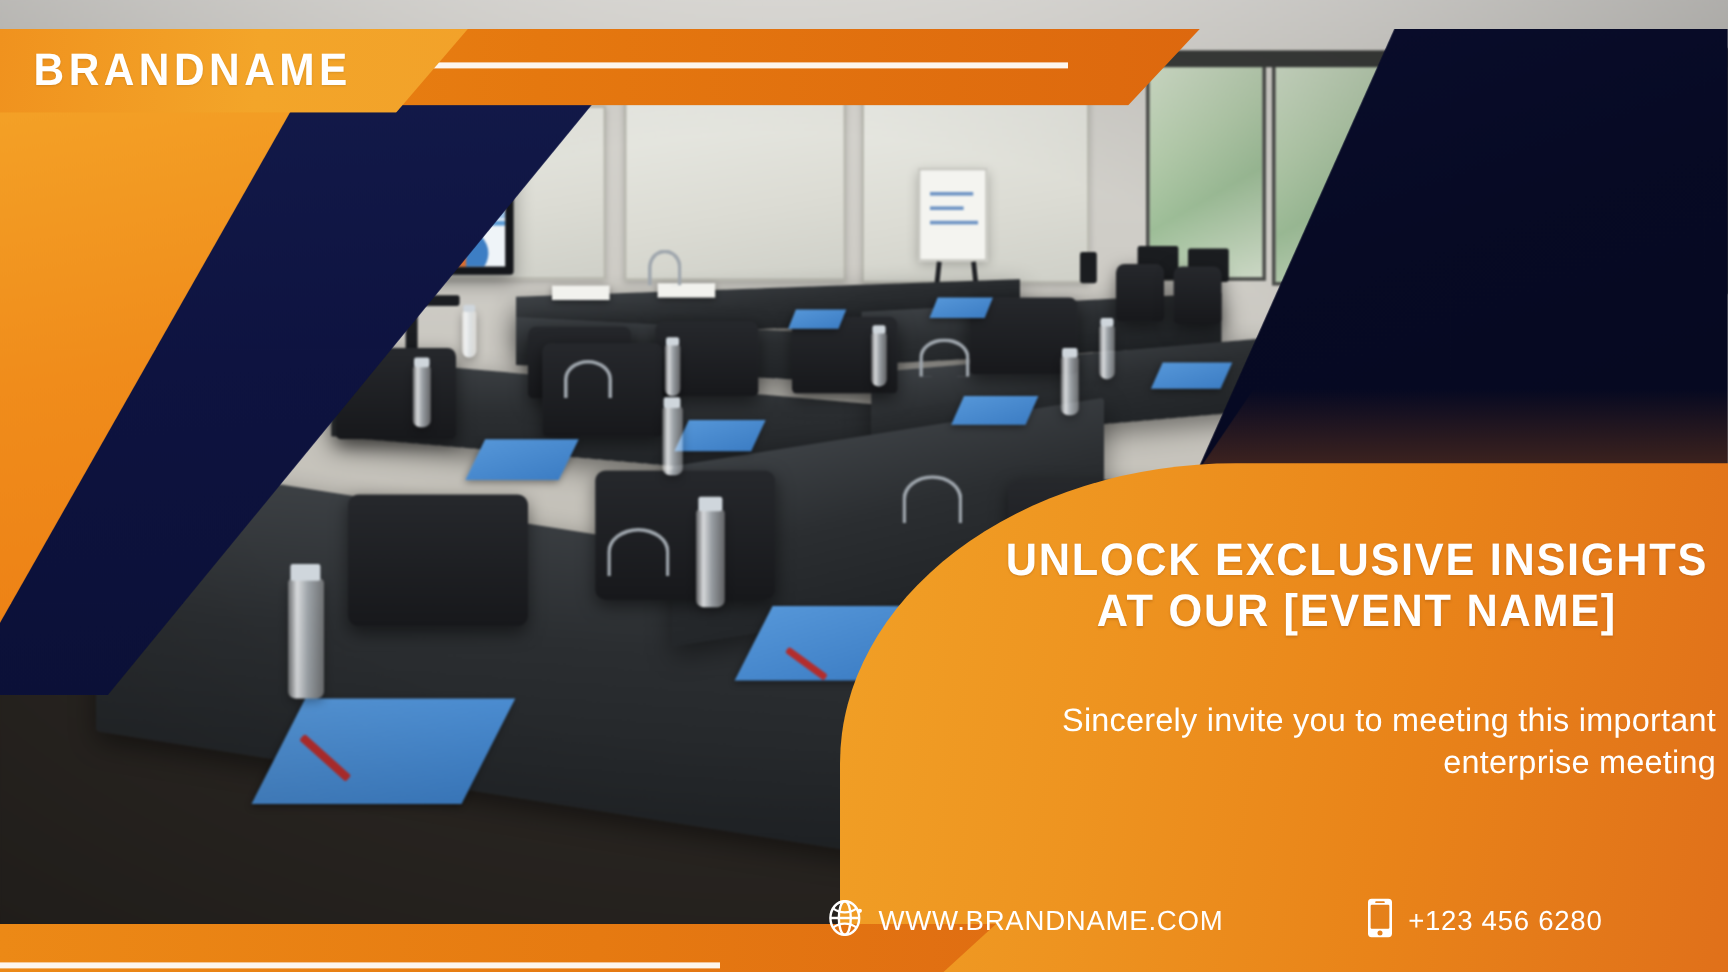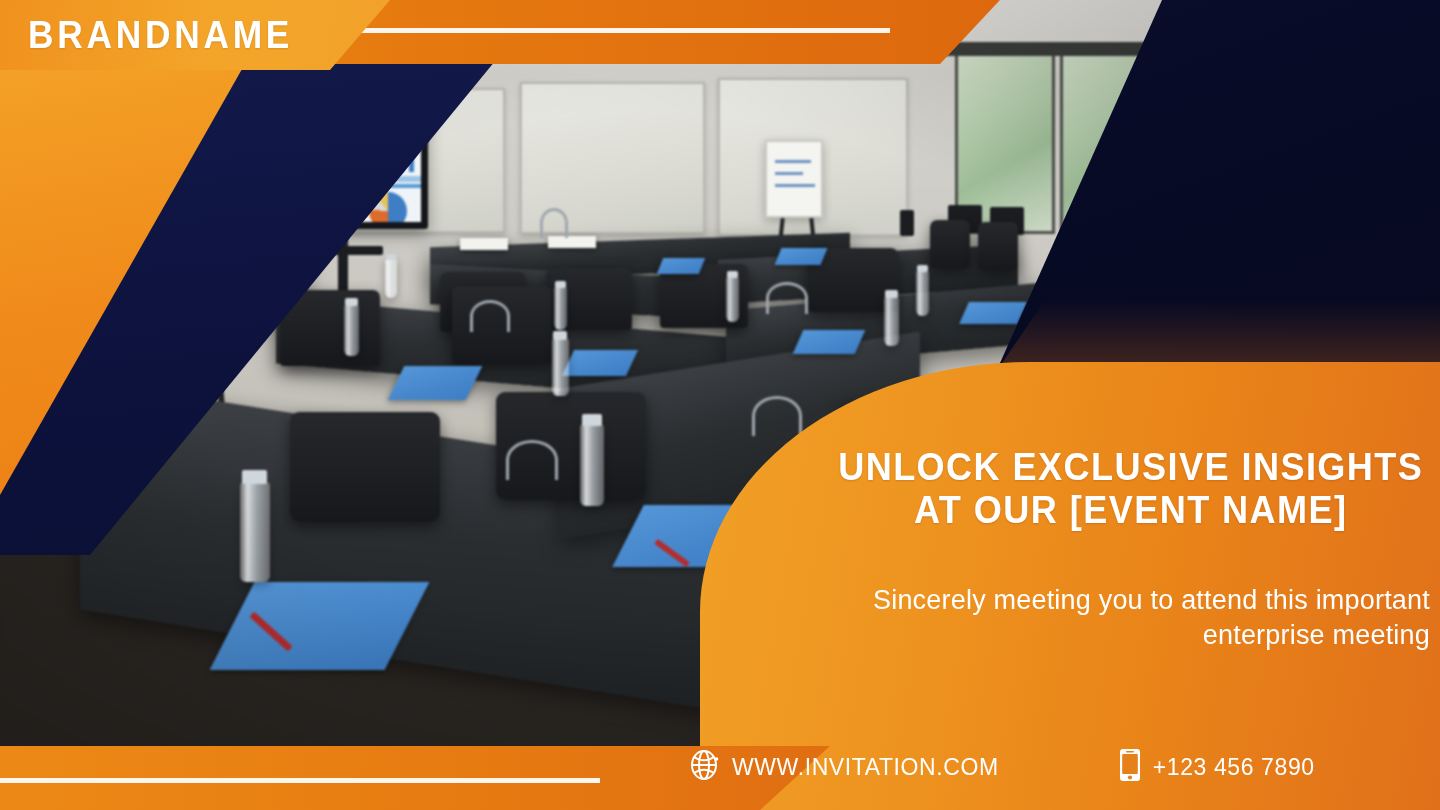--- a/index.html
+++ b/index.html
@@ -86,21 +86,21 @@
   .flip-line { position:absolute; background:#6d93c4; height:3px; }
   .ph-leg { position:absolute; background:#202226; }
   .ph-mon { position:absolute; background:#1b1d20; border-radius:2px; }
   .photo-vignette {
     position:absolute; inset:0;
     background:radial-gradient(ellipse at 45% 45%, rgba(0,0,0,0) 40%, rgba(0,0,0,0.30) 100%);
   }
   .photo-blur { position:absolute; inset:0; backdrop-filter:blur(1.1px); }
 
   
-  .shape { position:absolute; }
+  .shape { position:absolute;margin-top:24px; }
 
   
   .top-band {
     left:0; top:0; width:1000px; height:64px;
     background:linear-gradient(92deg,#EC8A16 0%,#E5780F 45%,#DD680E 100%);
     clip-path:polygon(0 0, 1000px 0, 940px 64px, 0 64px);
   }
   .top-band-line {
     left:345px; top:28px; width:545px; height:5px;
     background:#fdf6ee;
@@ -391,42 +391,42 @@
 
   <div class="shape bottom-bar"></div>
   <div class="shape bottom-bar-line"></div>
 
 
   <div class="headline-block">
     <div class="headline-line">UNLOCK EXCLUSIVE INSIGHTS</div>
     <div class="headline-line">AT OUR  [EVENT NAME]</div>
   </div>
 
-  <div class="subtitle-block">Sincerely meeting you to attend this important enterprise meeting</div>
+  <div class="subtitle-block">Sincerely invite you to meeting this important enterprise meeting</div>
 
   <div class="footer-contacts">
     <div class="contact-item">
       <span class="ic">
         <svg width="30" height="32" viewBox="0 0 30 32">
           <ellipse cx="14" cy="16" rx="12" ry="14" fill="none" stroke="#ffffff" stroke-width="2"></ellipse>
           <ellipse cx="14" cy="16" rx="5" ry="14" fill="none" stroke="#ffffff" stroke-width="2"></ellipse>
           <line x1="2" y1="16" x2="26" y2="16" stroke="#ffffff" stroke-width="2"></line>
           <path d="M4.2 8 A 16 16 0 0 0 23.8 8" fill="none" stroke="#ffffff" stroke-width="2"></path>
           <path d="M4.2 24 A 16 16 0 0 1 23.8 24" fill="none" stroke="#ffffff" stroke-width="2"></path>
           <circle cx="26.5" cy="10" r="1.8" fill="#ffffff"></circle>
         </svg>
       </span>
-      <span class="contact-text">WWW.INVITATION.COM</span>
+      <span class="contact-text">WWW.BRANDNAME.COM</span>
     </div>
     <div class="contact-item">
       <span class="ic">
         <svg width="22" height="34" viewBox="0 0 22 34">
           <rect x="1" y="1" width="20" height="32" rx="3" fill="#ffffff"></rect>
           <rect x="3.2" y="6" width="15.6" height="20" rx="1" fill="#E5801A"></rect>
           <rect x="7" y="3" width="8" height="1.6" rx="0.8" fill="#E5801A"></rect>
           <circle cx="11" cy="29.5" r="2.1" fill="#E5801A"></circle>
         </svg>
       </span>
-      <span class="contact-text">+123 456 7890</span>
+      <span class="contact-text">+123 456 6280</span>
     </div>
   </div>
 
 </div>
 
 </body></html>

